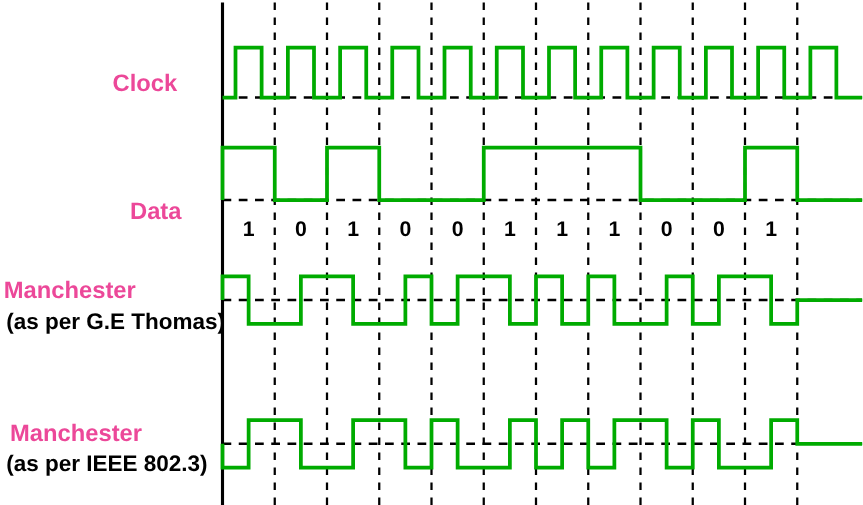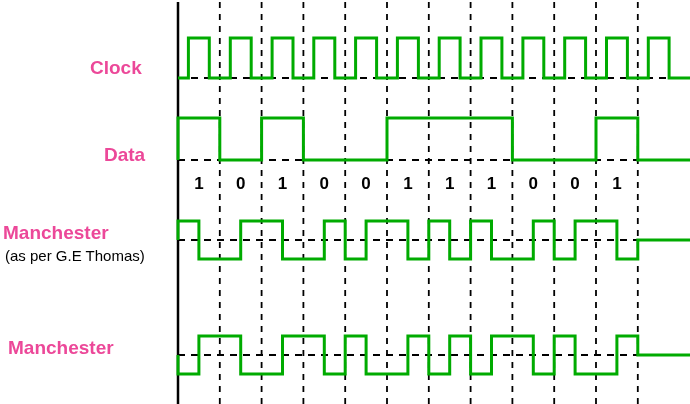--- a/index.html
+++ b/index.html
@@ -14,22 +14,22 @@
   .sig-label{
     position:absolute;
     color:#ec4899;
     font-weight:bold;
     font-size:19px;
     white-space:nowrap;
   }
   .sig-sublabel{
     position:absolute;
     color:#000;
-    font-weight:normal;
-    font-size:15px;
+    font-weight:bold;
+    font-size:18px;
     white-space:nowrap;
   }
   .bit-digit{
     position:absolute;
     transform:translateX(-50%);
     color:#000;
     font-weight:bold;
     font-size:17px;
   }
 </style>
@@ -56,26 +56,27 @@
       <line x1="637.8" y1="2" x2="637.8" y2="404" stroke="#000000" stroke-width="1.8" stroke-dasharray="6 6"></line>
       <line x1="178" y1="2" x2="178" y2="404" stroke="#000000" stroke-width="2.5"></line>
       <path d="M178.0,78.0 L178.0,78.0 L188.4,78.0 L188.4,38.0 L209.3,38.0 L209.3,78.0 L219.8,78.0 L219.8,78.0 L230.3,78.0 L230.3,38.0 L251.2,38.0 L251.2,78.0 L261.6,78.0 L261.6,78.0 L272.1,78.0 L272.1,38.0 L293.0,38.0 L293.0,78.0 L303.4,78.0 L303.4,78.0 L313.8,78.0 L313.8,38.0 L334.8,38.0 L334.8,78.0 L345.2,78.0 L345.2,78.0 L355.6,78.0 L355.6,38.0 L376.6,38.0 L376.6,78.0 L387.0,78.0 L387.0,78.0 L397.4,78.0 L397.4,38.0 L418.4,38.0 L418.4,78.0 L428.8,78.0 L428.8,78.0 L439.2,78.0 L439.2,38.0 L460.1,38.0 L460.1,78.0 L470.6,78.0 L470.6,78.0 L481.0,78.0 L481.0,38.0 L501.9,38.0 L501.9,78.0 L512.4,78.0 L512.4,78.0 L522.9,78.0 L522.9,38.0 L543.8,38.0 L543.8,78.0 L554.2,78.0 L554.2,78.0 L564.7,78.0 L564.7,38.0 L585.6,38.0 L585.6,78.0 L596.0,78.0 L596.0,78.0 L606.5,78.0 L606.5,38.0 L627.4,38.0 L627.4,78.0 L637.8,78.0 L637.8,78.0 L648.3,78.0 L648.3,38.0 L669.1,38.0 L669.1,78.0 L679.6,78.0 L679.6,78.0 L690.0,78.0" fill="none" stroke="#00ab00" stroke-width="3" stroke-linejoin="miter"></path>
       <path d="M178.0,160.0 L178.0,118.0 L219.8,118.0 L219.8,160.0 L261.6,160.0 L261.6,118.0 L303.4,118.0 L303.4,160.0 L345.2,160.0 L345.2,160.0 L387.0,160.0 L387.0,118.0 L428.8,118.0 L428.8,118.0 L470.6,118.0 L470.6,118.0 L512.4,118.0 L512.4,160.0 L554.2,160.0 L554.2,160.0 L596.0,160.0 L596.0,118.0 L637.8,118.0 L637.8,160.0 L690.0,160.0" fill="none" stroke="#00ab00" stroke-width="3" stroke-linejoin="miter"></path>
       <path d="M178.0,240.0 L178.0,221.0 L198.9,221.0 L198.9,259.0 L219.8,259.0 L219.8,259.0 L240.7,259.0 L240.7,221.0 L261.6,221.0 L261.6,221.0 L282.5,221.0 L282.5,259.0 L303.4,259.0 L303.4,259.0 L324.3,259.0 L324.3,221.0 L345.2,221.0 L345.2,259.0 L366.1,259.0 L366.1,221.0 L387.0,221.0 L387.0,221.0 L407.9,221.0 L407.9,259.0 L428.8,259.0 L428.8,221.0 L449.7,221.0 L449.7,259.0 L470.6,259.0 L470.6,221.0 L491.5,221.0 L491.5,259.0 L512.4,259.0 L512.4,259.0 L533.3,259.0 L533.3,221.0 L554.2,221.0 L554.2,259.0 L575.1,259.0 L575.1,221.0 L596.0,221.0 L596.0,221.0 L616.9,221.0 L616.9,259.0 L637.8,259.0 L637.8,240.0 L690.0,240.0" fill="none" stroke="#00ab00" stroke-width="3" stroke-linejoin="miter"></path>
       <path d="M178.0,355.0 L178.0,374.0 L198.9,374.0 L198.9,336.0 L219.8,336.0 L219.8,336.0 L240.7,336.0 L240.7,374.0 L261.6,374.0 L261.6,374.0 L282.5,374.0 L282.5,336.0 L303.4,336.0 L303.4,336.0 L324.3,336.0 L324.3,374.0 L345.2,374.0 L345.2,336.0 L366.1,336.0 L366.1,374.0 L387.0,374.0 L387.0,374.0 L407.9,374.0 L407.9,336.0 L428.8,336.0 L428.8,374.0 L449.7,374.0 L449.7,336.0 L470.6,336.0 L470.6,374.0 L491.5,374.0 L491.5,336.0 L512.4,336.0 L512.4,336.0 L533.3,336.0 L533.3,374.0 L554.2,374.0 L554.2,336.0 L575.1,336.0 L575.1,374.0 L596.0,374.0 L596.0,374.0 L616.9,374.0 L616.9,336.0 L637.8,336.0 L637.8,355.0 L690.0,355.0" fill="none" stroke="#00ab00" stroke-width="3" stroke-linejoin="miter"></path>
     </svg>
 
   <div class="sig-label" style="left:90px;top:57px;">Clock</div>
 
-  <div class="sig-label" style="left:104px;top:144px;">Data</div>
+  <div class="sig-label" style="left:104px;top:159px;">Data</div>
 
   <div class="sig-label" style="left:3px;top:222px;">Manchester</div>
   <div class="sig-sublabel" style="left:5px;top:247px;">(as per G.E Thomas)</div>
 
   <div class="sig-label" style="left:8px;top:337px;">Manchester</div>
+  <div class="sig-sublabel" style="left:5px;top:361px;">(as per IEEE 802.3)</div>
 
   <div id="bit-row">
       <span class="bit-digit" style="left: 198.9px; top: 174px;">1</span>
       <span class="bit-digit" style="left: 240.7px; top: 174px;">0</span>
       <span class="bit-digit" style="left: 282.5px; top: 174px;">1</span>
       <span class="bit-digit" style="left: 324.3px; top: 174px;">0</span>
       <span class="bit-digit" style="left: 366.1px; top: 174px;">0</span>
       <span class="bit-digit" style="left: 407.9px; top: 174px;">1</span>
       <span class="bit-digit" style="left: 449.7px; top: 174px;">1</span>
       <span class="bit-digit" style="left: 491.5px; top: 174px;">1</span>

